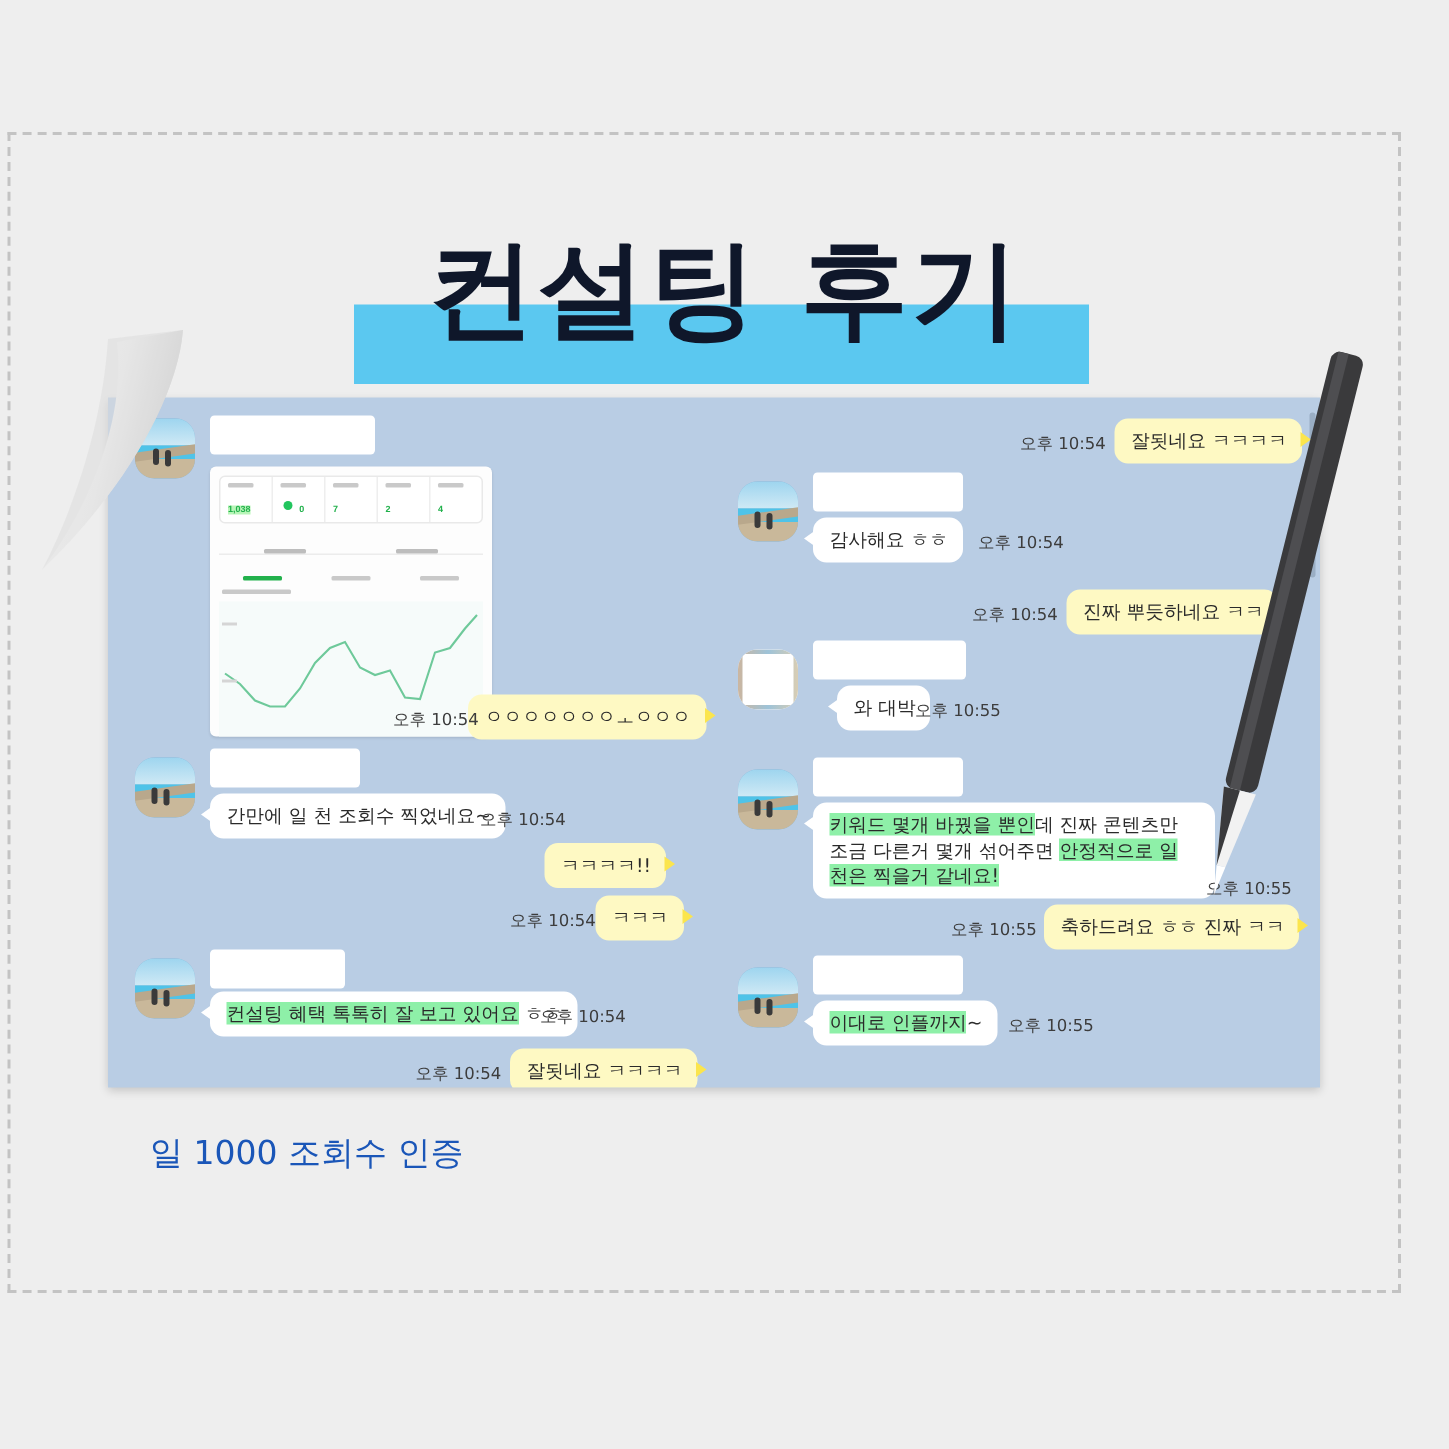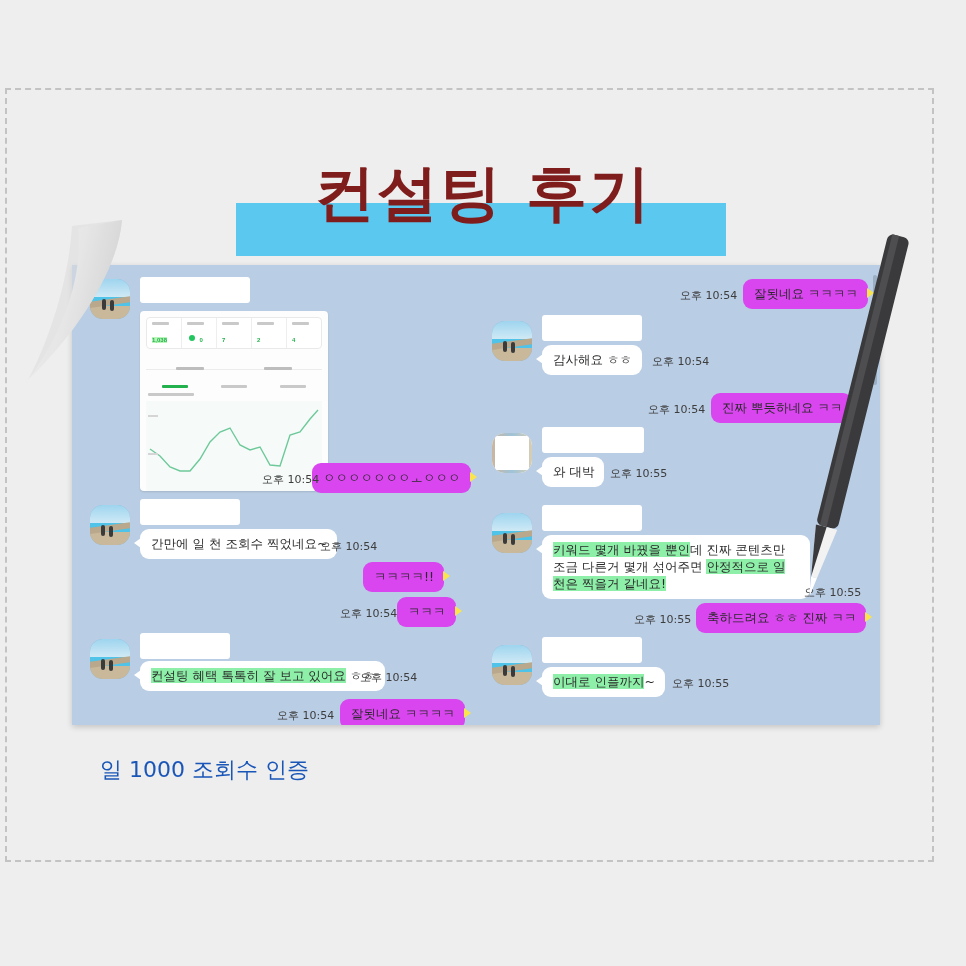--- a/index.html
+++ b/index.html
@@ -18,21 +18,21 @@
   #title-wrap{
     position:absolute;left:0;top:140px;width:966px;height:105px;
     text-align:center;
   }
   #title-hl{
     position:absolute;left:236px;top:63px;width:490px;height:53px;
     background:#5bc8f0;
   }
   #title-text{
     position:relative;
-    font-size:61px;font-weight:bold;color:#7f1d1d;
+    font-size:72px;font-weight:bold;color:#0f172a;
     letter-spacing:2px;line-height:105px;
     font-family:"DejaVu Sans","Liberation Sans",sans-serif;
     white-space:nowrap;
   }
   
   #chat-card{
     position:absolute;left:72px;top:265px;width:808px;height:460px;
     background:#b9cde4;
     box-shadow:0 2px 6px rgba(0,0,0,.18);
     overflow:hidden;
@@ -76,21 +76,21 @@
   }
   .bubble{
     position:absolute;background:#fff;border-radius:9px;
     padding:6px 10px 7px 11px;
     font-size:12.5px;color:#2a2a2a;line-height:17px;
     font-family:"DejaVu Sans","Liberation Sans",sans-serif;
     white-space:nowrap;
     box-sizing:border-box;
   }
   .bubble.wrap{white-space:normal;}
-  .bubble.sent{background:#d946ef;}
+  .bubble.sent{background:#fef9c3;}
   .bubble::before{
     content:"";position:absolute;top:9px;
     border-style:solid;
   }
   .bubble.recv::before{
     left:-6px;border-width:5px 7px 5px 0;border-color:transparent #fff transparent transparent;
   }
   .bubble.sent::before{
     right:-6px;border-width:5px 0 5px 7px;border-color:transparent transparent transparent #fbe54d;
   }
@@ -271,21 +271,21 @@
       <div class="bubble sent" style="left:243px;top:128px;">진짜 뿌듯하네요 ㅋㅋ</div>
       <div class="time" style="left:180px;top:137px;">오후 10:54</div>
     </div>
 
     <div class="msg">
       <div class="avatar blank" style="left:24px;top:168px;">
         <div class="frame"></div>
           <div class="wcover"></div>
       </div>
       <div class="namebar" style="left:74px;top:162px;width:102px;"></div>
-      <div class="bubble recv" style="left:74px;top:192px;">와 대박</div>
+      <div class="bubble recv" style="left:90px;top:192px;">와 대박</div>
       <div class="time" style="left:142px;top:201px;">오후 10:55</div>
     </div>
 
     <div class="msg">
       <div class="avatar" style="left:24px;top:248px;">
         <div class="sky"></div>
           <div class="sea"></div>
           <div class="sand"></div>
           <div class="deck"></div>
         <div class="fig" style="left:11px;top:20px;"></div>

